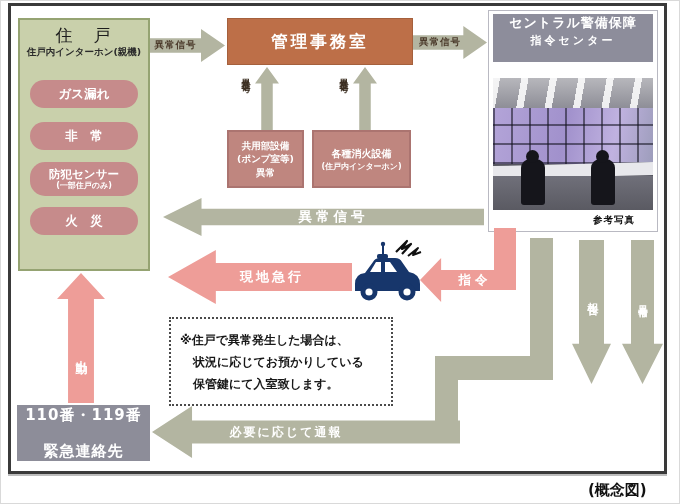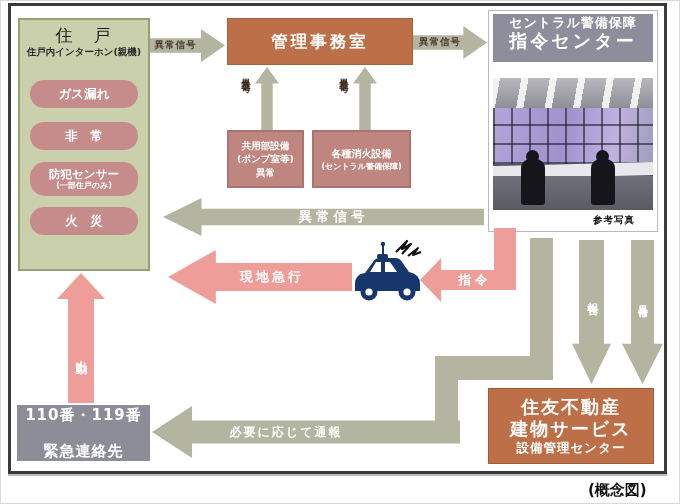--- a/index.html
+++ b/index.html
@@ -16,21 +16,21 @@
   .pill .sub{font-size:8px;line-height:9px;font-weight:bold;}
   .office-box{left:227px;top:18px;width:186px;height:47px;background:#bd6f48;color:#fff;display:flex;align-items:center;justify-content:center;font-size:16.5px;font-weight:bold;letter-spacing:3px;box-sizing:border-box;border:1px solid #a5603c;}
   .equip{background:#bf867f;border:2px solid #ab7470;box-sizing:border-box;color:#fff;font-weight:bold;display:flex;flex-direction:column;align-items:center;justify-content:center;text-align:center;}
   .equip1{left:227px;top:130px;width:77px;height:58px;font-size:9.5px;line-height:13.5px;}
   .equip2{left:312px;top:130px;width:99px;height:58px;}
   .equip2 .l1{font-size:10px;line-height:15px;}
   .equip2 .l2{font-size:8px;line-height:12px;}
   .central-box{left:488px;top:10px;width:170px;height:222px;background:#fff;border:1px solid #b9b9c2;box-sizing:border-box;}
   .central-header{left:493px;top:14px;width:160px;height:48px;background:#8d8d9b;color:#fff;display:flex;flex-direction:column;align-items:center;justify-content:flex-start;font-weight:bold;}
   .central-header .h1{font-size:13px;line-height:18px;letter-spacing:1px;}
-  .central-header .h2{font-size:18px;line-height:18px;letter-spacing:3px;}
+  .central-header .h2{font-size:11px;line-height:18px;letter-spacing:3px;}
   .photo{left:493px;top:78px;width:160px;height:132px;background:#55555f;overflow:hidden;}
   .ph-ceiling{position:absolute;left:0;top:0;width:100%;height:30px;background:repeating-linear-gradient(100deg,rgba(255,255,255,.85) 0 7px,rgba(255,255,255,0) 7px 28px),linear-gradient(#b7b7bc,#8e8e97);}
   .ph-screens{position:absolute;left:0;top:30px;width:100%;height:56px;background:repeating-linear-gradient(90deg,rgba(18,18,30,.55) 0 2px,rgba(0,0,0,0) 2px 18px),repeating-linear-gradient(0deg,rgba(18,18,30,.55) 0 2px,rgba(0,0,0,0) 2px 19px),linear-gradient(100deg,#b3a4d8 0%,#a191cc 45%,#c0b2e0 75%,#9d9dbb 100%);}
   .ph-desk{position:absolute;left:0;top:86px;width:100%;height:13px;background:#e8e8ec;transform:skewY(-1.5deg);}
   .ph-floor{position:absolute;left:0;top:98px;width:100%;height:34px;background:linear-gradient(#70707a,#5a5a62);}
   .ph-chair{position:absolute;bottom:5px;width:24px;height:46px;background:#15151b;border-radius:9px 9px 3px 3px;}
   .ph-chair::before{content:"";position:absolute;top:-9px;left:5px;width:13px;height:13px;border-radius:50%;background:#15151b;}
   .photo-caption{left:593px;top:214px;font-size:9.5px;font-weight:bold;color:#111;letter-spacing:1px;}
   .note-box{left:169px;top:317px;width:224px;height:89px;border:2px dotted #4a4a4a;box-sizing:border-box;background:#fff;padding:10px 9px 0 9px;}
   .note-line{font-size:12px;font-weight:bold;color:#181818;line-height:22px;white-space:nowrap;}
@@ -98,21 +98,21 @@
   <div class="abs arrow gray u-arrow" style="left:353px;top:67px;width:24px;height:63px;"></div>
   <div class="abs vtext vdark" style="left:337px;top:71px;height:58px;">異常信号</div>
 
   <div class="abs equip equip1">
     <div>共用部設備</div>
     <div>(ポンプ室等)</div>
     <div>異常</div>
   </div>
   <div class="abs equip equip2">
     <div class="l1">各種消火設備</div>
-    <div class="l2">(セントラル警備保障)</div>
+    <div class="l2">(住戸内インターホン)</div>
   </div>
 
   <div class="abs central-box"></div>
   <div class="abs central-header">
     <div class="h1">セントラル警備保障</div>
     <div class="h2">指令センター</div>
   </div>
   <div class="abs photo">
     <div class="ph-ceiling"></div>
     <div class="ph-screens"></div>
@@ -148,20 +148,25 @@
 
   <div class="abs pinkA" style="left:494px;top:228px;width:22px;height:52px;"></div>
   <div class="abs arrow pinkA l-arrow-cmd" style="left:420px;top:258px;width:96px;height:44px;font-size:12.5px;letter-spacing:4px;">
     <span style="margin-left:14px;">指令</span>
   </div>
 
   <div class="abs arrow pinkA u-arrow-big vtext" style="left:57px;top:273px;width:48px;height:130px;font-size:12px;letter-spacing:3px;padding-top:30px;box-sizing:border-box;">
     <span>出動</span>
   </div>
 
+  <div class="abs note-box">
+    <div class="note-line">※住戸で異常発生した場合は、</div>
+    <div class="note-line ind">状況に応じてお預かりしている</div>
+    <div class="note-line ind">保管鍵にて入室致します。</div>
+  </div>
 
   <div class="abs gray" style="left:530px;top:238px;width:23px;height:130px;"></div>
   <div class="abs gray" style="left:435px;top:356px;width:118px;height:24px;"></div>
   <div class="abs gray" style="left:435px;top:356px;width:23px;height:87px;"></div>
 
   <div class="abs arrow gray l-arrow-notify" style="left:152px;top:406px;width:308px;height:52px;font-size:12px;letter-spacing:2px;">
     <span style="margin-right:40px;">必要に応じて通報</span>
   </div>
 
   <div class="abs arrow gray d-arrow-report vtext" style="left:572px;top:240px;width:39px;height:144px;font-size:11px;letter-spacing:2px;padding-bottom:34px;box-sizing:border-box;">
@@ -169,20 +174,15 @@
   </div>
   <div class="abs arrow gray d-arrow-signal vtext" style="left:622px;top:240px;width:41px;height:144px;font-size:9.5px;letter-spacing:1px;padding-bottom:24px;box-sizing:border-box;">
     <span>異常信号</span>
   </div>
 
   <div class="abs emergency-box">
     <div>110番・119番</div>
     <div>緊急連絡先</div>
   </div>
 
-  <div class="abs sumitomo-box">
-    <div class="s1">住友不動産</div>
-    <div class="s2">建物サービス</div>
-    <div class="s3">設備管理センター</div>
-  </div>
 
   <div class="abs diagram-caption">(概念図)</div>
 </div>
 
 </body></html>

